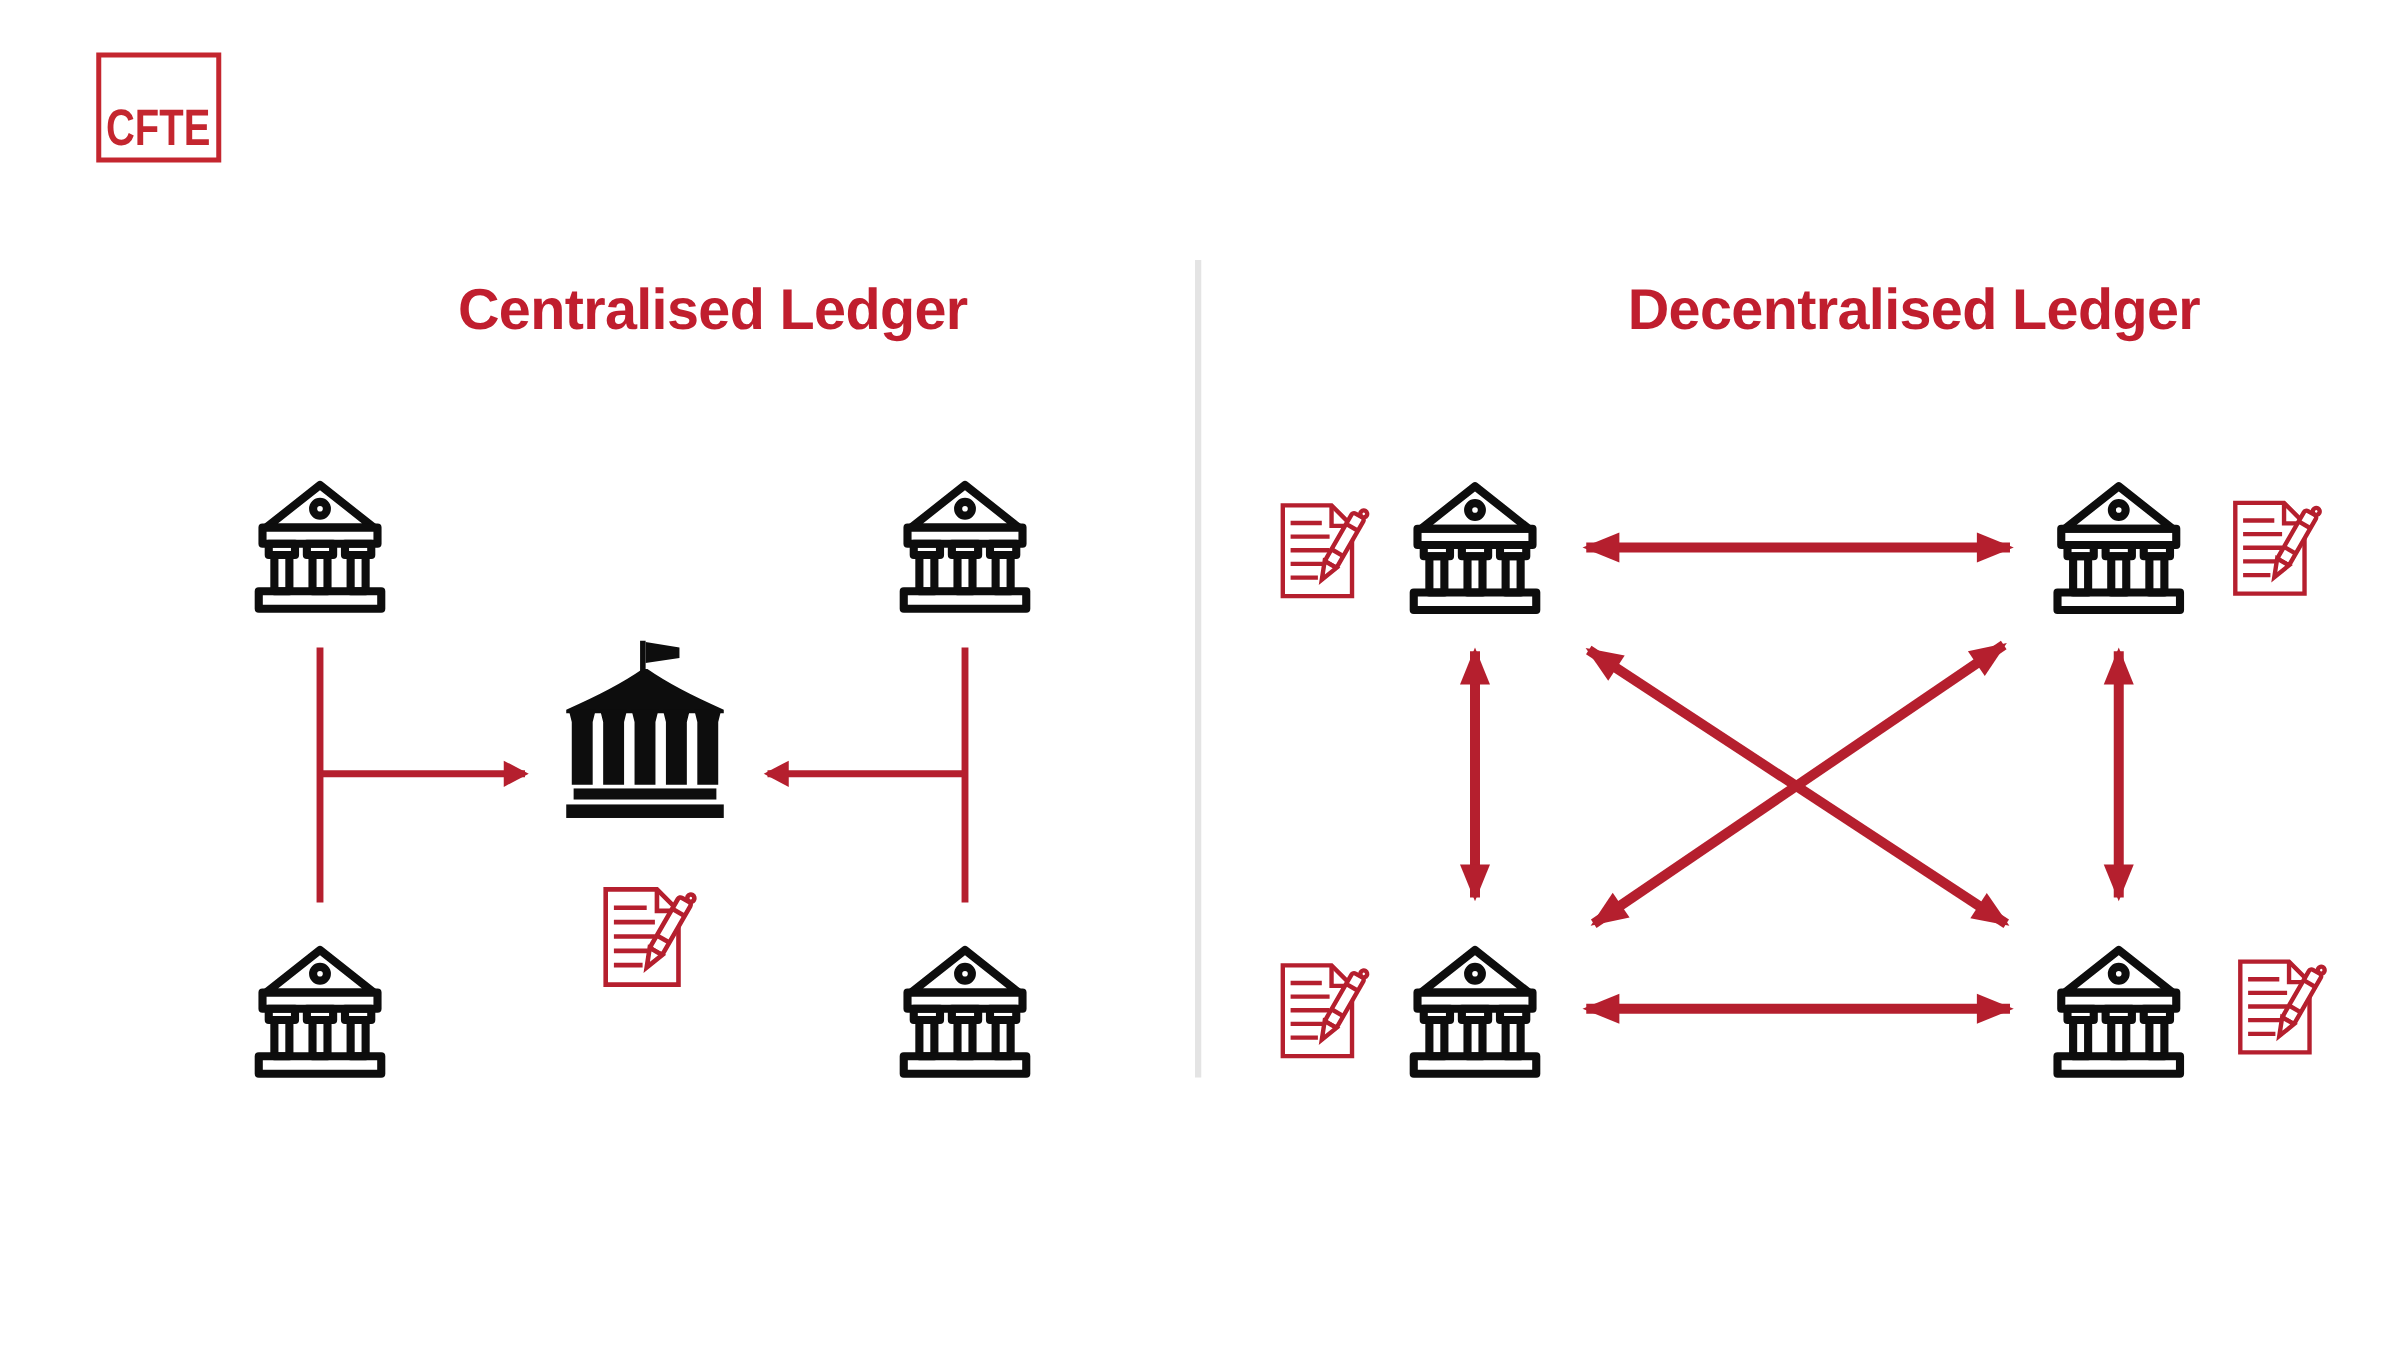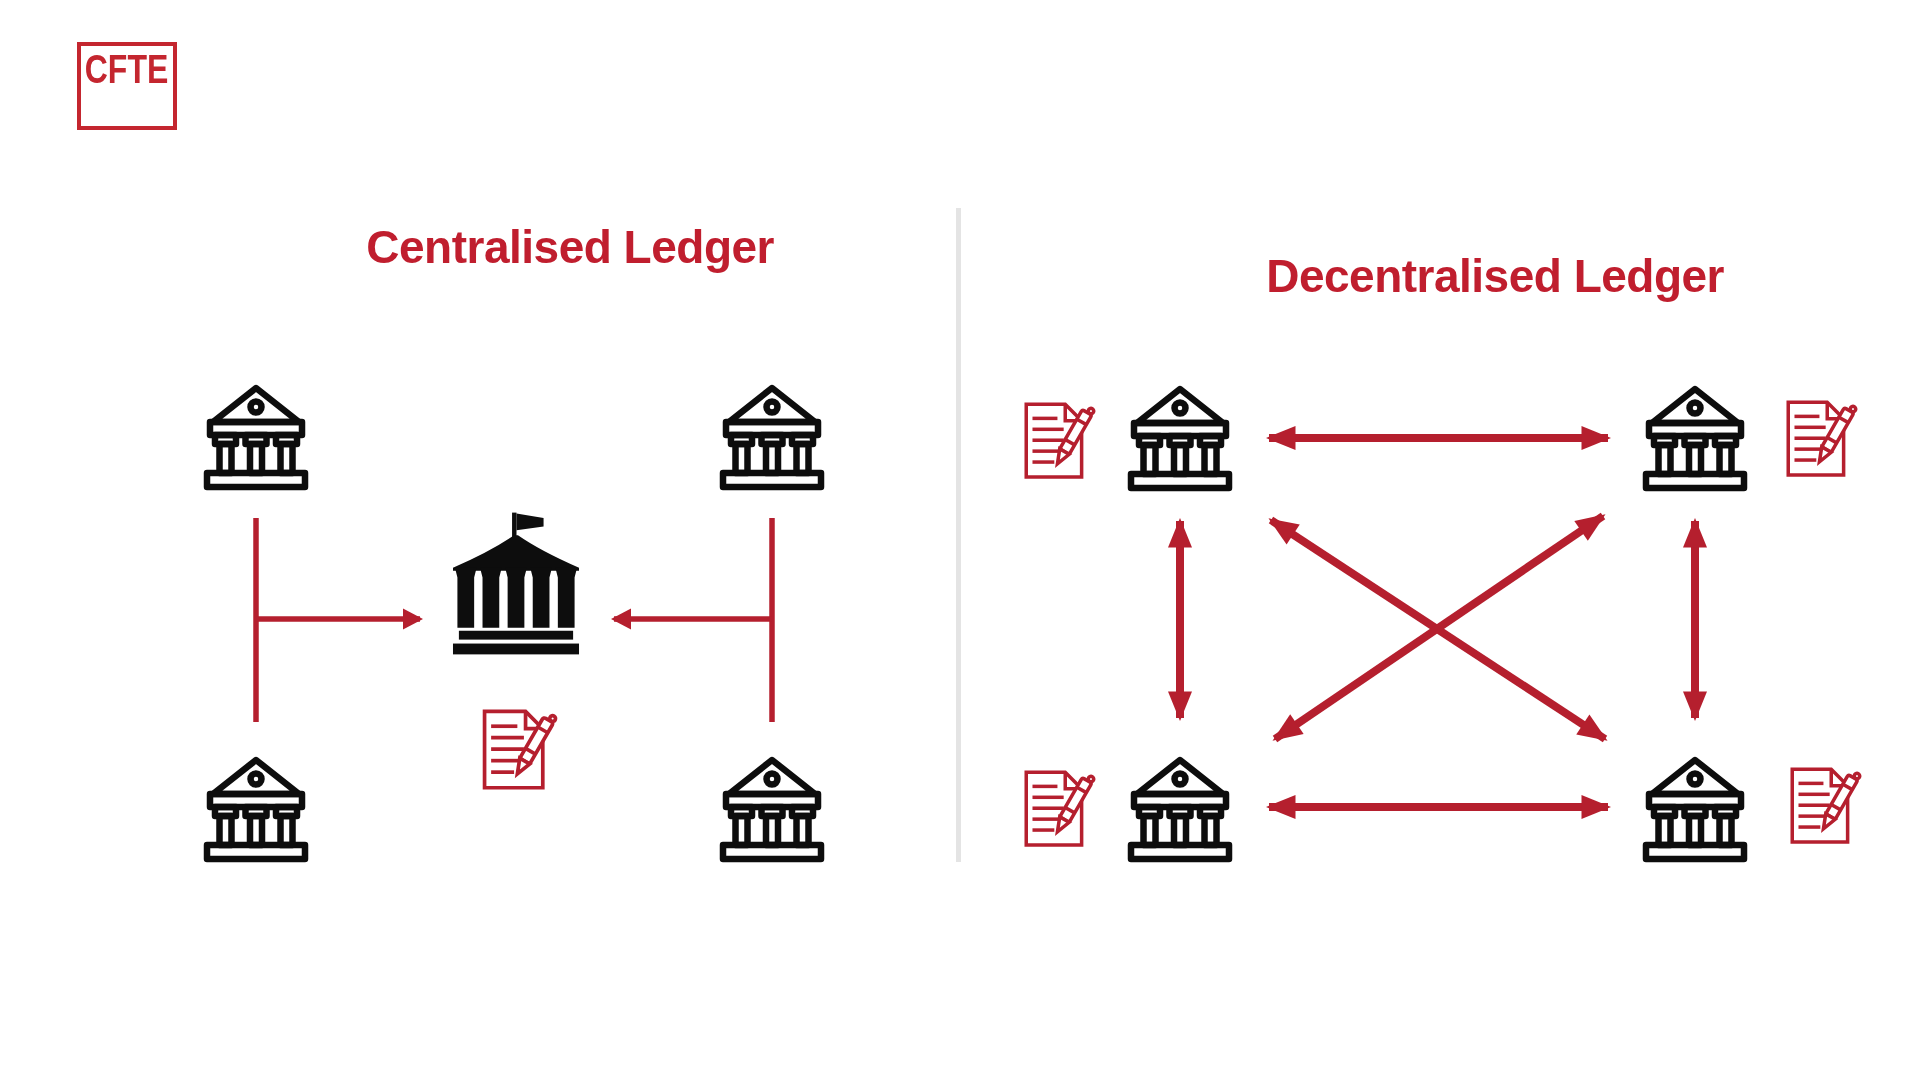--- a/index.html
+++ b/index.html
@@ -8,30 +8,30 @@
     --arrow-red:#B51F2E;
     --ink:#0D0D0D;
     --divider-gray:#E4E4E4;
     --background:#FFFFFF;
   }
   *{margin:0;padding:0;box-sizing:border-box;}
   body{background:var(--background);font-family:"Liberation Sans",sans-serif;}
   .canvas{position:relative;width:1920px;height:1080px;background:var(--background);overflow:hidden;}
 
   .logo{position:absolute;left:77px;top:42px;width:100px;height:88px;border:4px solid var(--logo-red);
-        display:flex;align-items:flex-start;justify-content:center;}
+        display:flex;align-items:flex-end;justify-content:center;}
   .logo span{color:var(--logo-red);font-size:41px;font-weight:700;letter-spacing:0px;
         transform:scaleX(0.78);white-space:nowrap;}
 
   .divider{position:absolute;left:956px;top:208px;width:5px;height:654px;background:var(--divider-gray);}
 
   .title{position:absolute;top:221px;font-size:46px;line-height:52px;font-weight:700;
          letter-spacing:-0.5px;color:var(--title-red);text-align:right;}
   .title.left{left:254px;width:520px;}
-  .title.right{left:1124px;width:600px;margin-top:29px;}
+  .title.right{left:1160px;width:600px;}
 
   .diagram{position:absolute;left:0;top:0;width:1920px;height:1080px;}
 
   .bank{color:var(--ink);}
   .ledger{color:var(--arrow-red);}
   .ln{stroke:var(--arrow-red);fill:none;}
   .ln-left{stroke-width:5.5;}
   .ln-right{stroke-width:8;}
   .mk{fill:var(--arrow-red);}
 </style>

